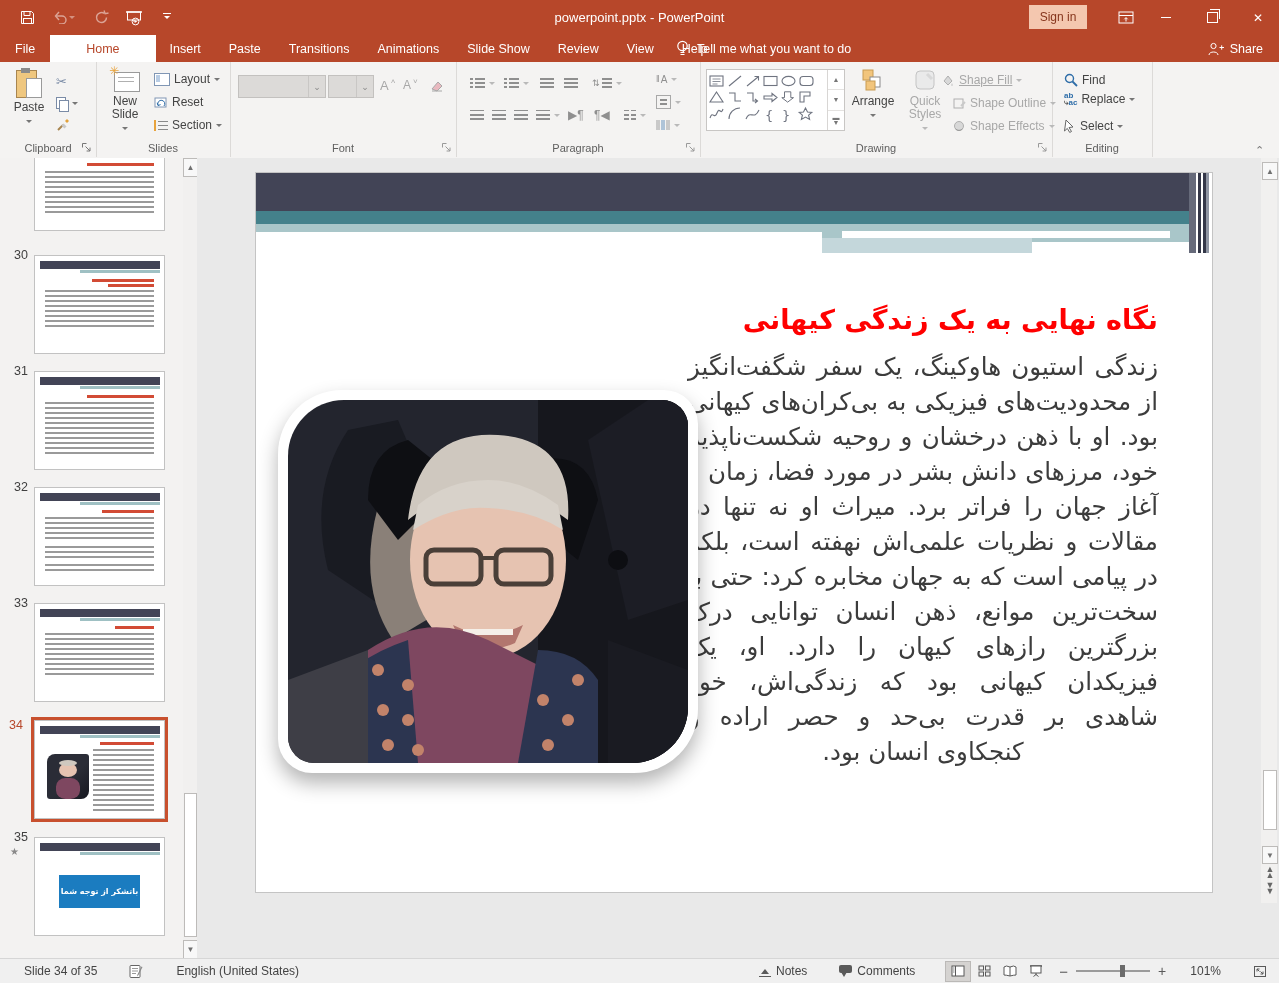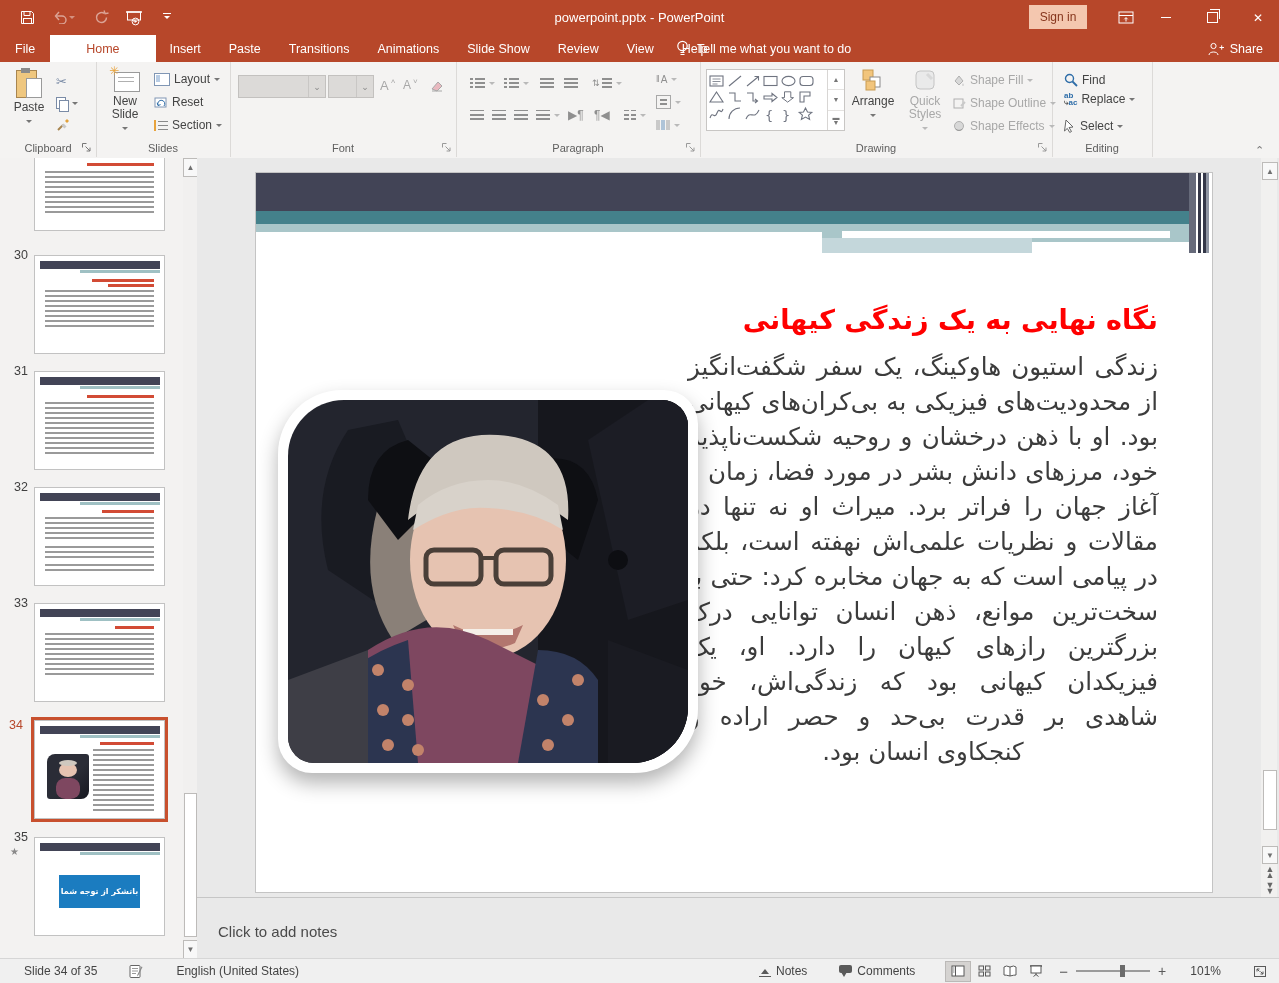--- a/index.html
+++ b/index.html
@@ -446,21 +446,21 @@
       <div class="bigbtn" style="left:202px;top:6px;width:46px;color:#A8A8A8;">
         <span>
             <svg width="24" height="24" viewBox="0 0 24 24">
               <rect x="3" y="3" width="18" height="18" rx="4" fill="#EAEAEA" stroke="#C4C4C4"></rect>
               <path d="M14 6 l5 5" stroke="#D8D8D8" stroke-width="3"></path>
             </svg>
           </span>
         <span style="width:44px;">Quick Styles</span>
         <span class="dd l"></span>
       </div>
-      <div class="sbtn disabled" style="left:252px;top:9px;">
+      <div class="sbtn disabled" style="left:241px;top:9px;text-decoration:underline;">
         <span>
             <svg width="14" height="13" viewBox="0 0 14 13">
               <path d="M3 7 L7 2 l4 5 -4 4 z" fill="#D8D8D8" stroke="#AFAFAF"></path>
               <path d="M11 9 q1.5 2.5 0 3 q-1.5 -.5 0 -3" fill="#C9C9C9"></path>
             </svg>
           </span>
         <span>Shape Fill</span>
           <span class="dd l"></span>
       </div>
       <div class="sbtn disabled" style="left:252px;top:32px;">
@@ -652,23 +652,20 @@
       </div>
     </div>
 
     <div class="vsb" style="left:1064px;top:0;width:16px;height:745px;"></div>
     <div class="sb-btn" style="left:1065px;top:4px;width:14px;height:16px;">▲</div>
     <div class="sb-thumb" style="left:1066px;top:612px;width:12px;height:58px;"></div>
     <div class="sb-btn" style="left:1065px;top:688px;width:14px;height:16px;">▼</div>
     <div class="abs" style="left:1066px;top:708px;color:#666;font-size:9px;line-height:6px;text-align:center;width:14px;">▲<br>▲</div>
     <div class="abs" style="left:1066px;top:724px;color:#666;font-size:9px;line-height:6px;text-align:center;width:14px;">▼<br>▼</div>
 
-    <div id="notes-pane">
-      <div class="ph">Click to add notes</div>
-    </div>
   </div>
 
   <div id="statusbar">
     <div class="st-item" style="padding-left:24px;">Slide 34 of 35</div>
     <div class="st-item">
       <svg width="15" height="14" viewBox="0 0 15 14">
           <rect x="1" y="1.5" width="10" height="12" rx="1" fill="#fff" stroke="#666"></rect>
           <path d="M3 4.5h6M3 7h6M3 9.5h4" stroke="#999"></path>
           <path d="M13.5 3 l-4 8 -1.5 1.5 .5 -2 4 -8 z" fill="#888"></path>
         </svg>

